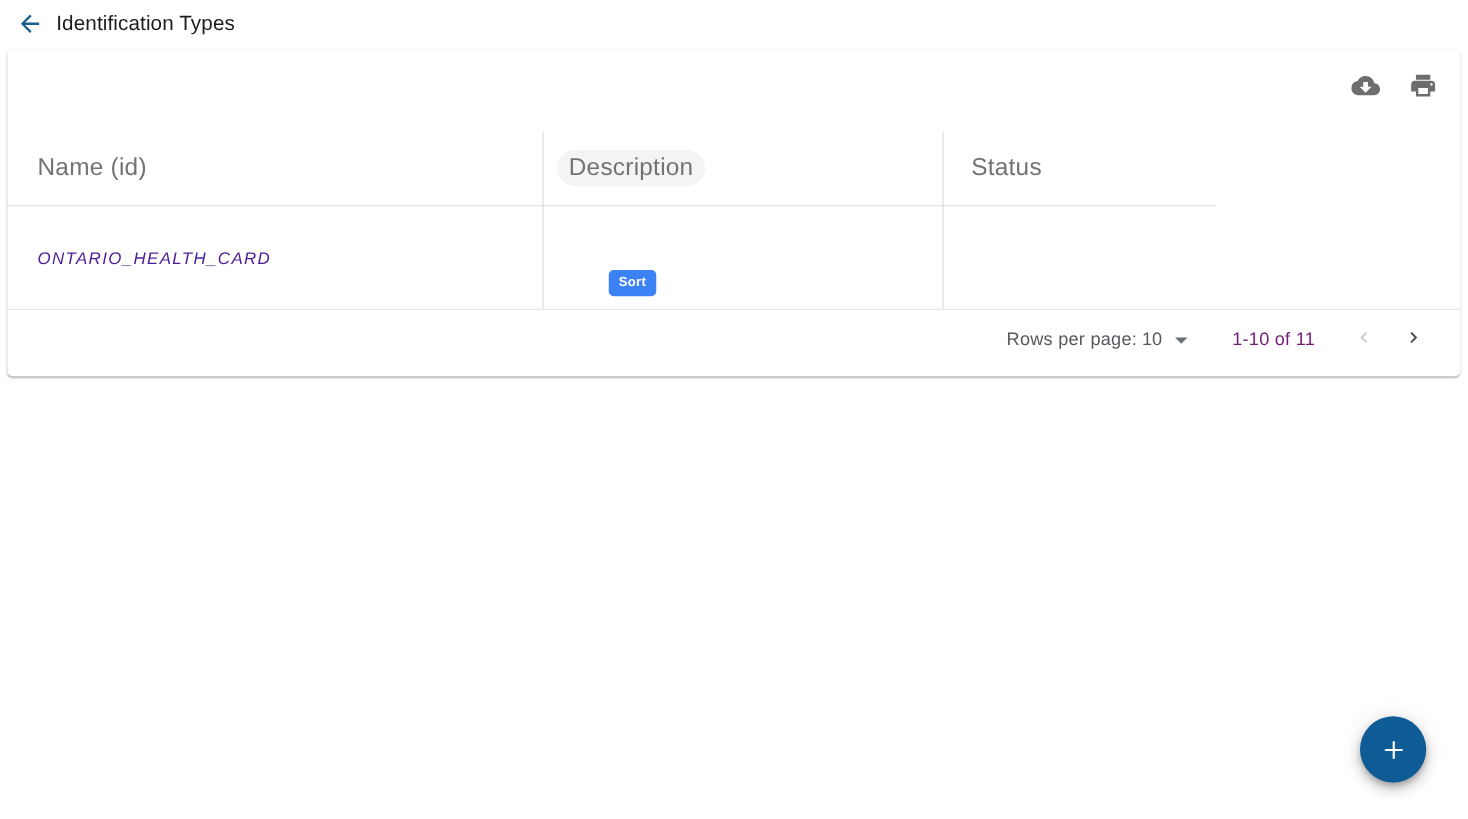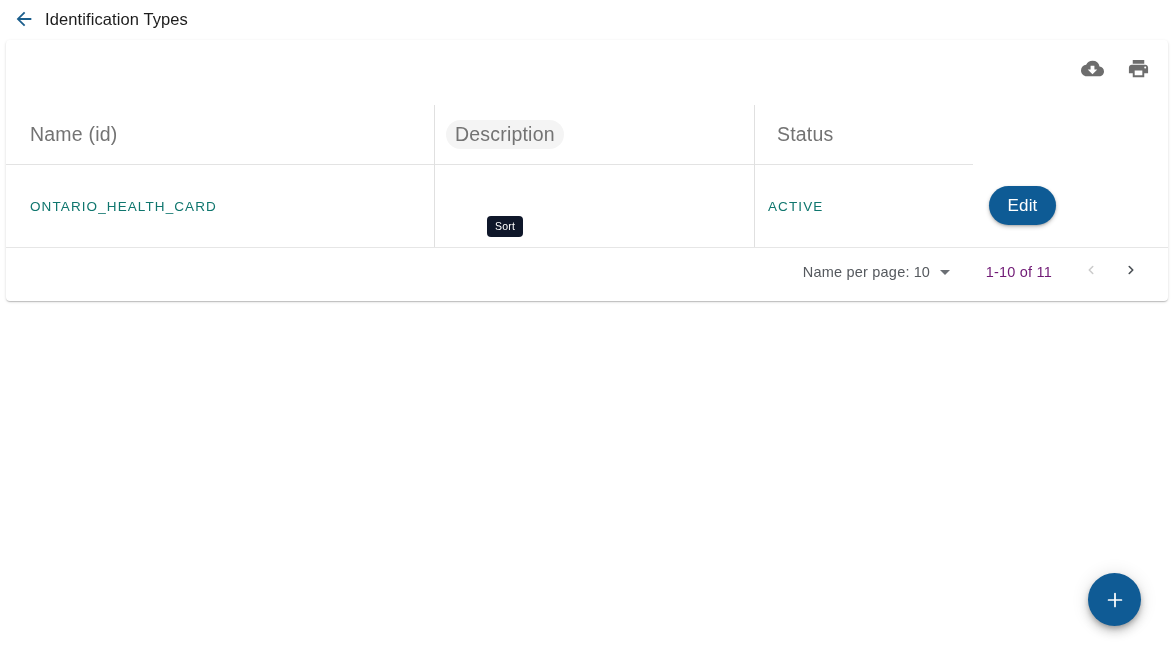--- a/index.html
+++ b/index.html
@@ -144,23 +144,24 @@
     height: 82px;
     display: flex;
     align-items: center;
     box-sizing: border-box;
   }
   .td-name   { left: 0;   width: 428px; padding-left: 24px; }
   .td-desc   { left: 428px; width: 320px; padding-left: 22px; }
   .td-status { left: 748px; width: 414px; padding-left: 14px; }
   .cell-text {
     font-size: 13.5px;
-    color: #0f766e;
+    color: #4c1d95;
     letter-spacing: 1.1px;
     white-space: nowrap;
+    font-style: italic;
   }
   .edit-btn {
     position: absolute;
     left: 235px;
     top: 21px;
     height: 39px;
     min-width: 67px;
     padding: 0 18px;
     border: none;
     border-radius: 20px;
@@ -171,28 +172,29 @@
     letter-spacing: .2px;
     cursor: pointer;
     box-shadow: 0 2px 4px rgba(0,0,0,.22), 0 1px 2px rgba(0,0,0,.16);
   }
 
   
   .tooltip {
     position: absolute;
     left: 481px;
     top: 176px;
-    background: #0f172a;
+    background: #3b82f6;
     color: #ffffff;
     font-size: 10.5px;
     letter-spacing: .2px;
     padding: 4px 8px 5px;
     border-radius: 4px;
     white-space: nowrap;
     z-index: 9;
+    font-weight: bold;
   }
 
   
   .paginator {
     position: absolute;
     left: 0;
     right: 0;
     bottom: 0;
     height: 58px;
     display: flex;
@@ -311,31 +313,27 @@
     <div class="vdiv d1"></div>
     <div class="vdiv d2"></div>
 
     <div class="row">
       <div class="td td-name">
         <span class="cell-text">ONTARIO_HEALTH_CARD</span>
       </div>
       <div class="td td-desc">
         <span class="cell-text"></span>
       </div>
-      <div class="td td-status">
-        <span class="cell-text">ACTIVE</span>
-        <button class="edit-btn">Edit</button>
-      </div>
     </div>
   </div>
 
   <div class="tooltip">Sort</div>
 
   <div class="paginator">
-    <span class="rpp-label">Name per page:</span>
+    <span class="rpp-label">Rows per page:</span>
     <div class="rpp-select">
       <span class="rpp-value">10</span>
       <span class="caret"></span>
     </div>
     <span class="range-label">1-10 of 11</span>
     <div class="pg-btn prev">
       <span>
         <svg width="14" height="14" viewBox="0 0 24 24" fill="none" stroke-width="2.6" stroke-linecap="round" stroke-linejoin="round" aria-hidden="true">
           <polyline points="15 18 9 12 15 6"></polyline>
         </svg>

